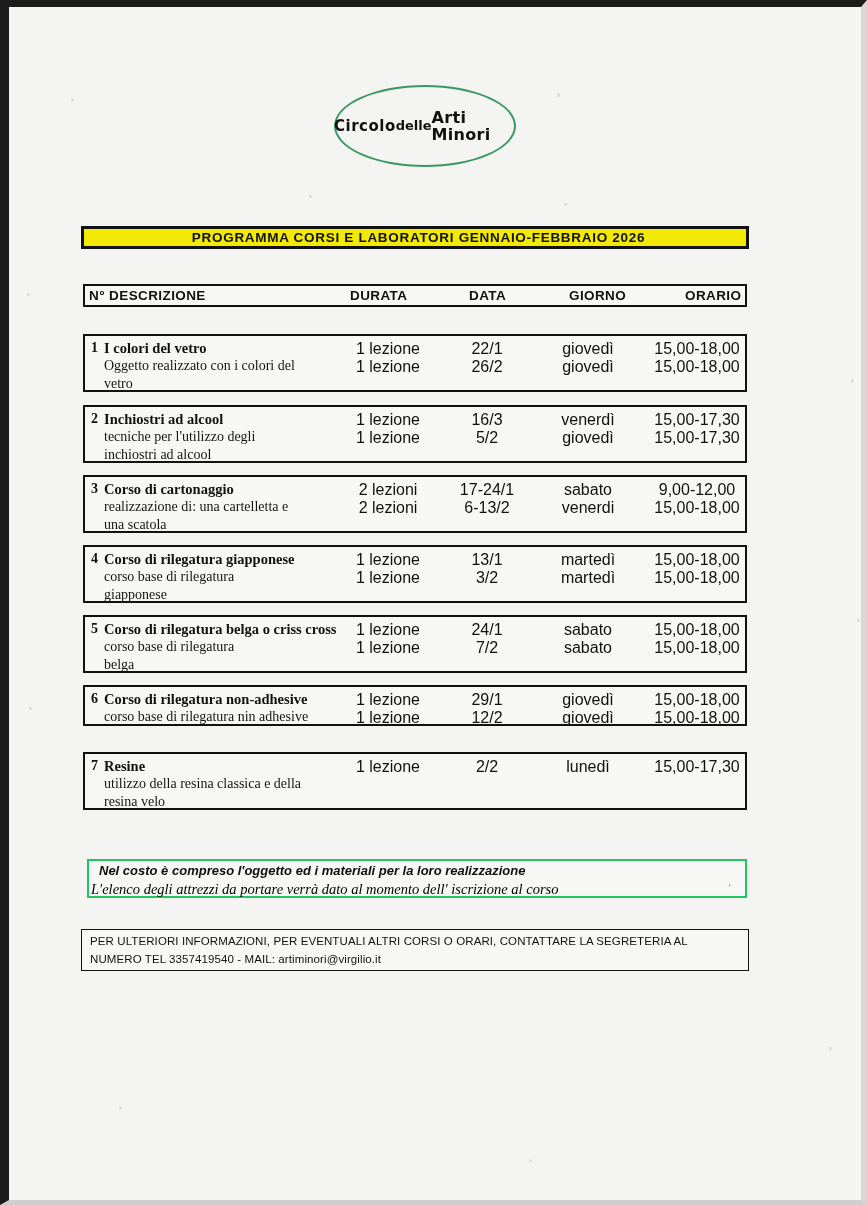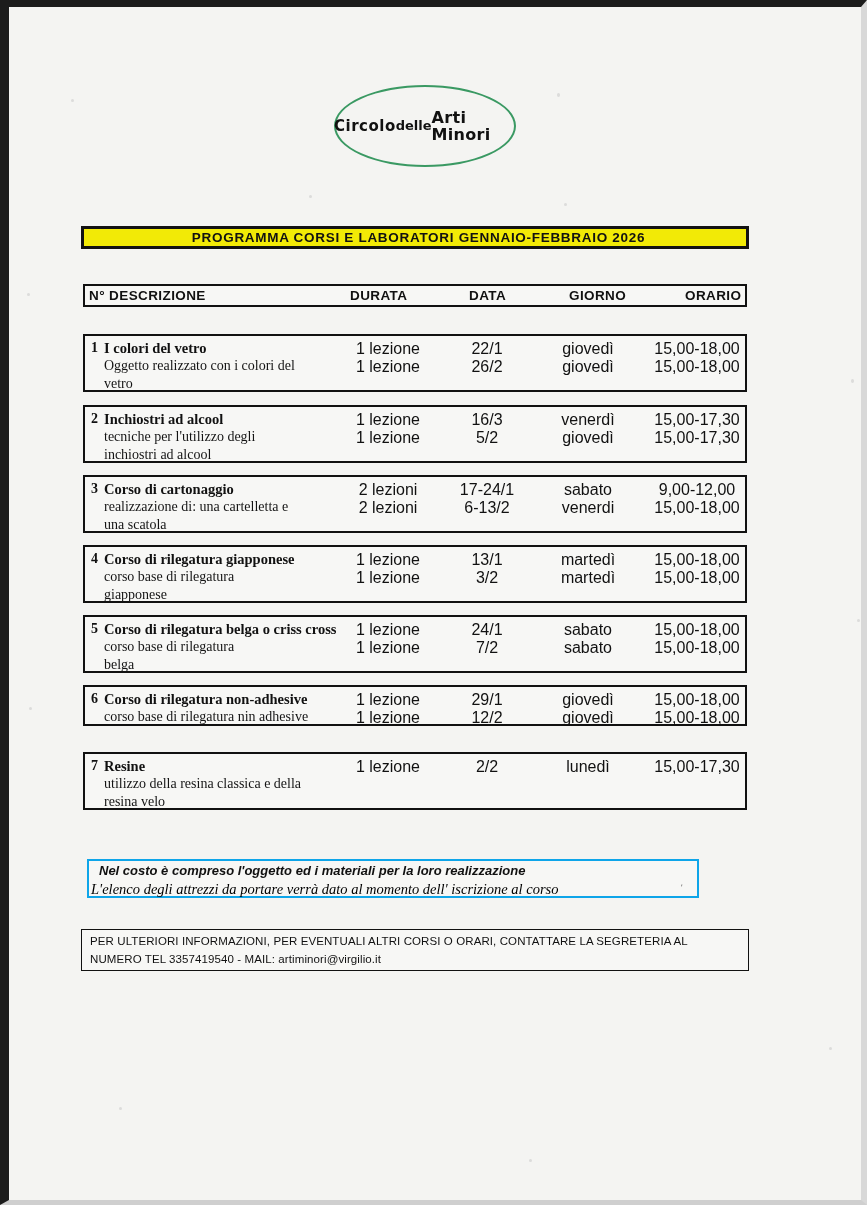--- a/index.html
+++ b/index.html
@@ -172,23 +172,23 @@
   .c-gio  { left: 460px; width: 86px; }
   .c-ora  { left: 560px; width: 104px; }
   .dline0 { top: 4px; }
   .dline1 { top: 22px; }
 
   
   .notebox {
     position: absolute;
     left: 78px;
     top: 852px;
-    width: 612px;
+    width: 660px;
     height: 39px;
-    border: 2px solid #0ea5e9;
+    border: 2px solid #22c55e;
     box-sizing: border-box;
     background: #f7f7f5;
   }
   .note1 {
     position: absolute;
     left: 10px;
     top: 2px;
     font-size: 13px;
     font-weight: bold;
     font-style: italic;

